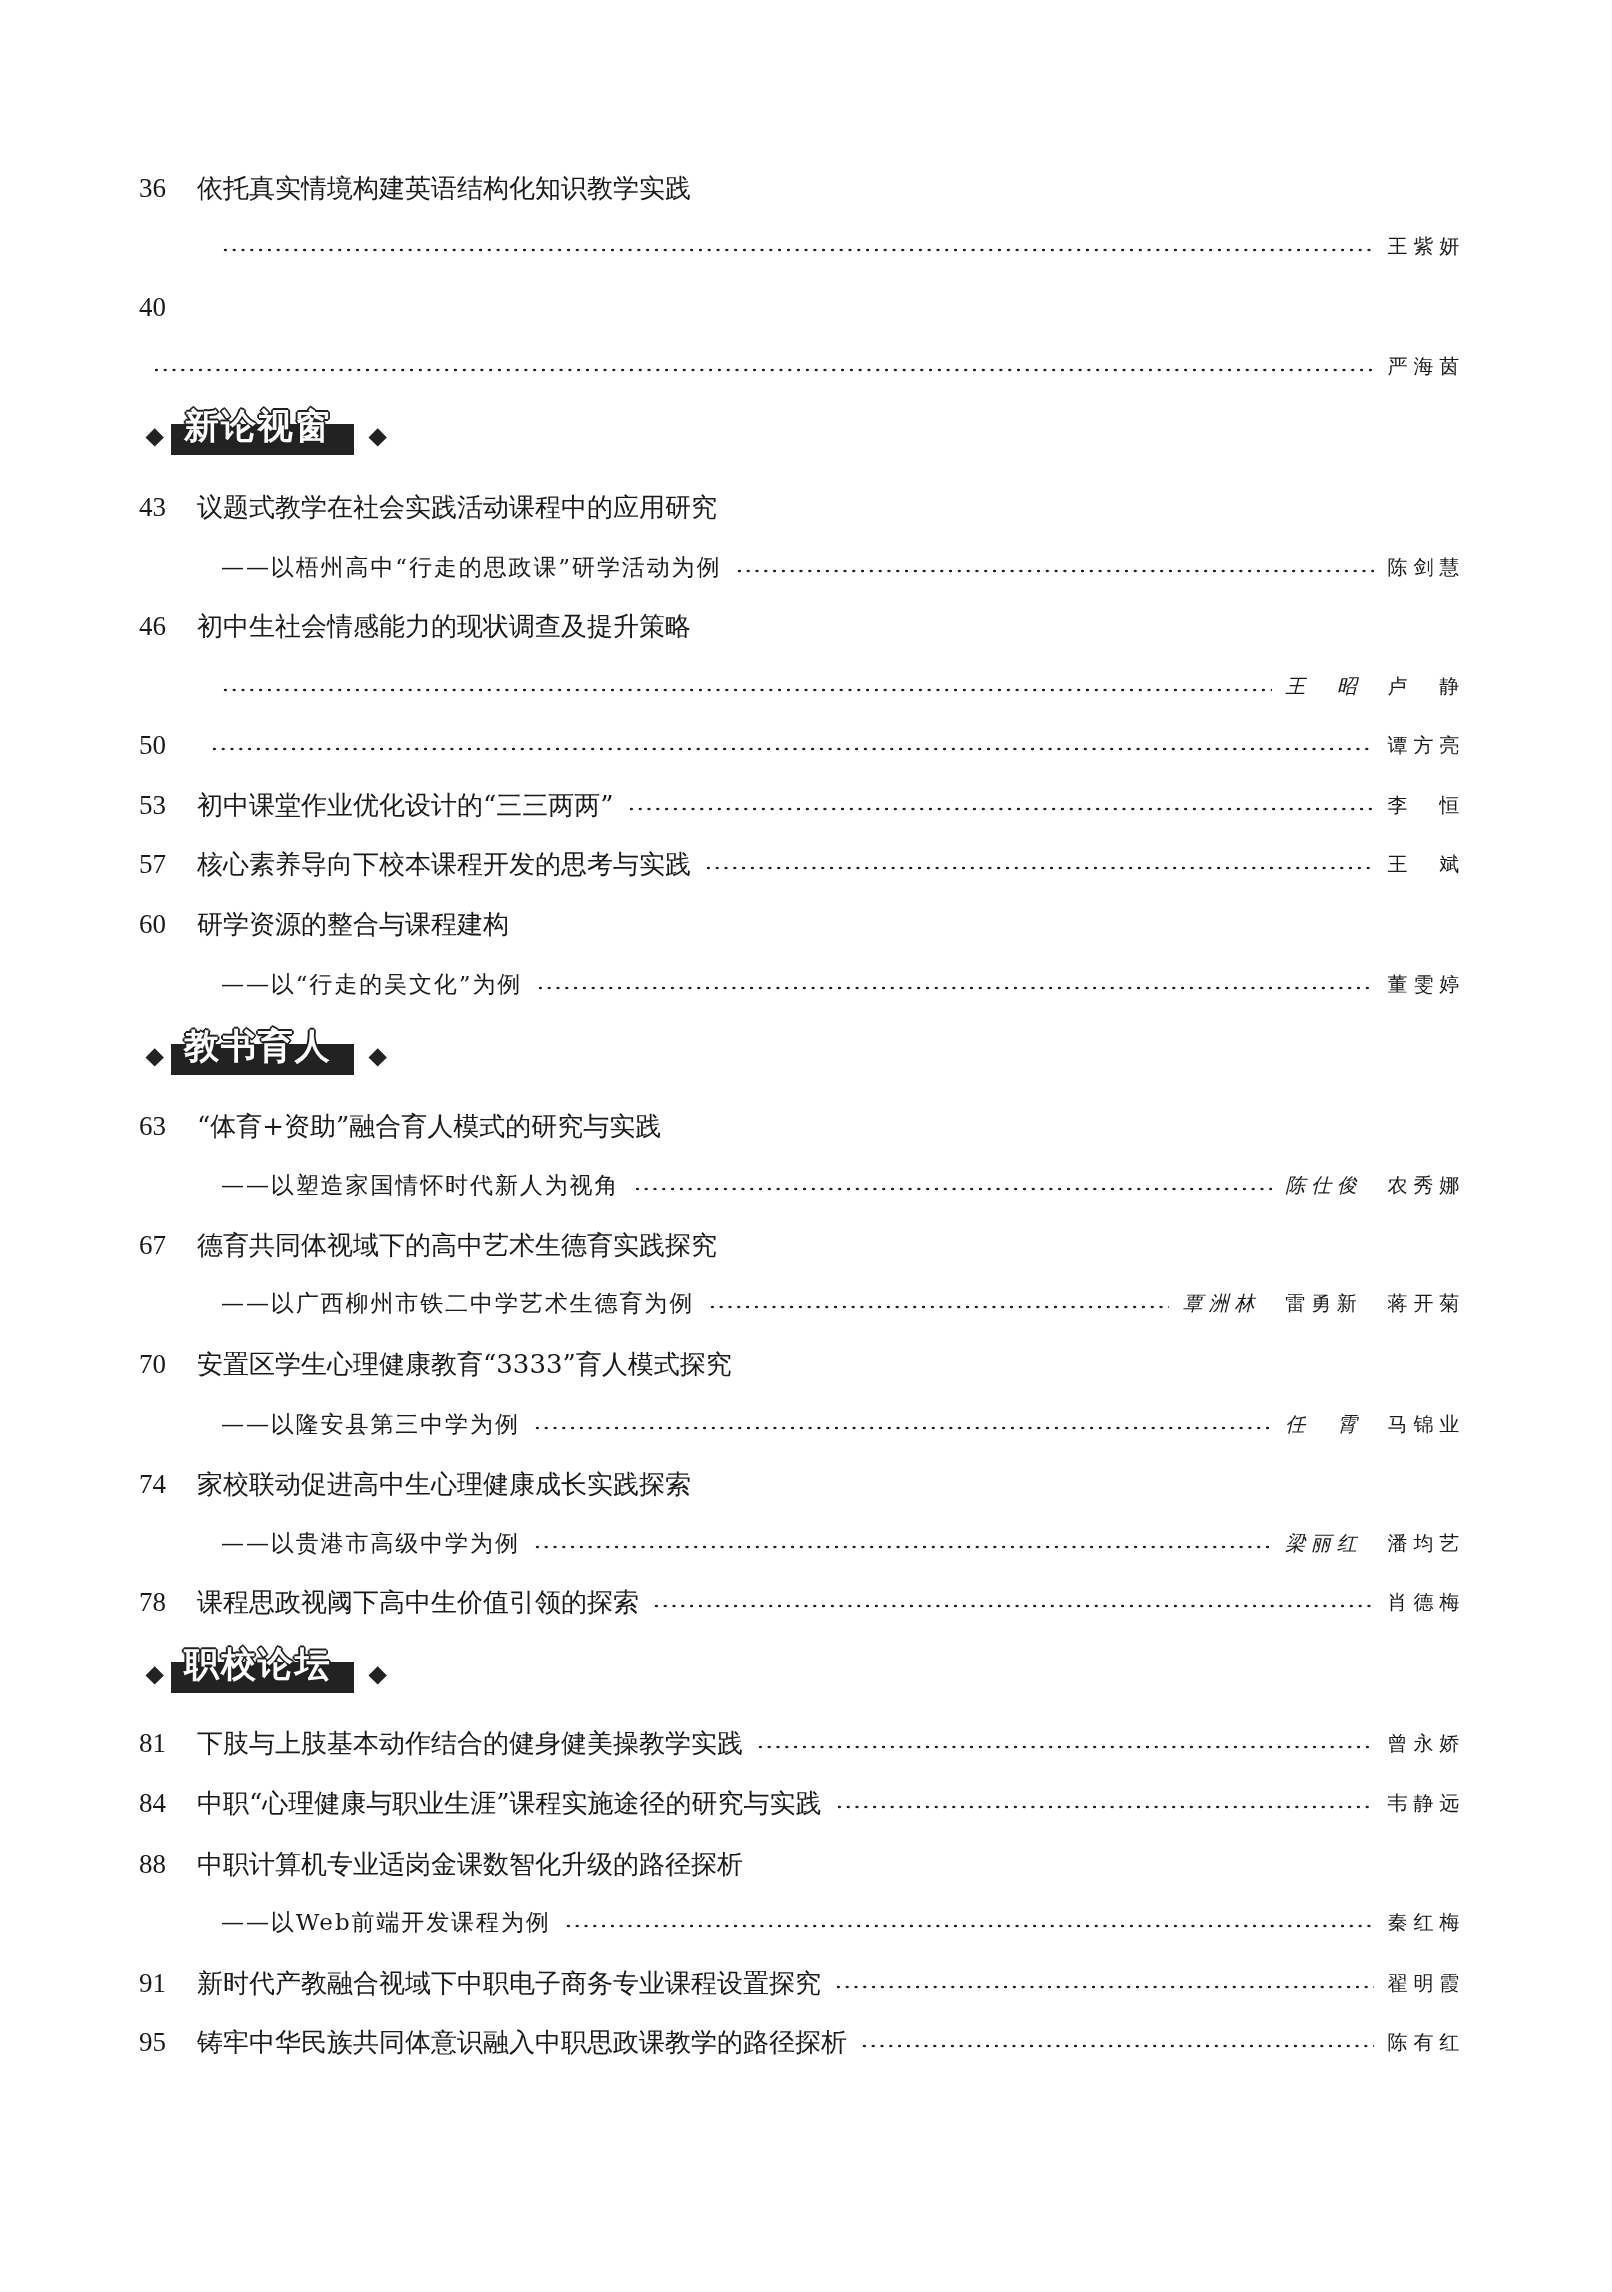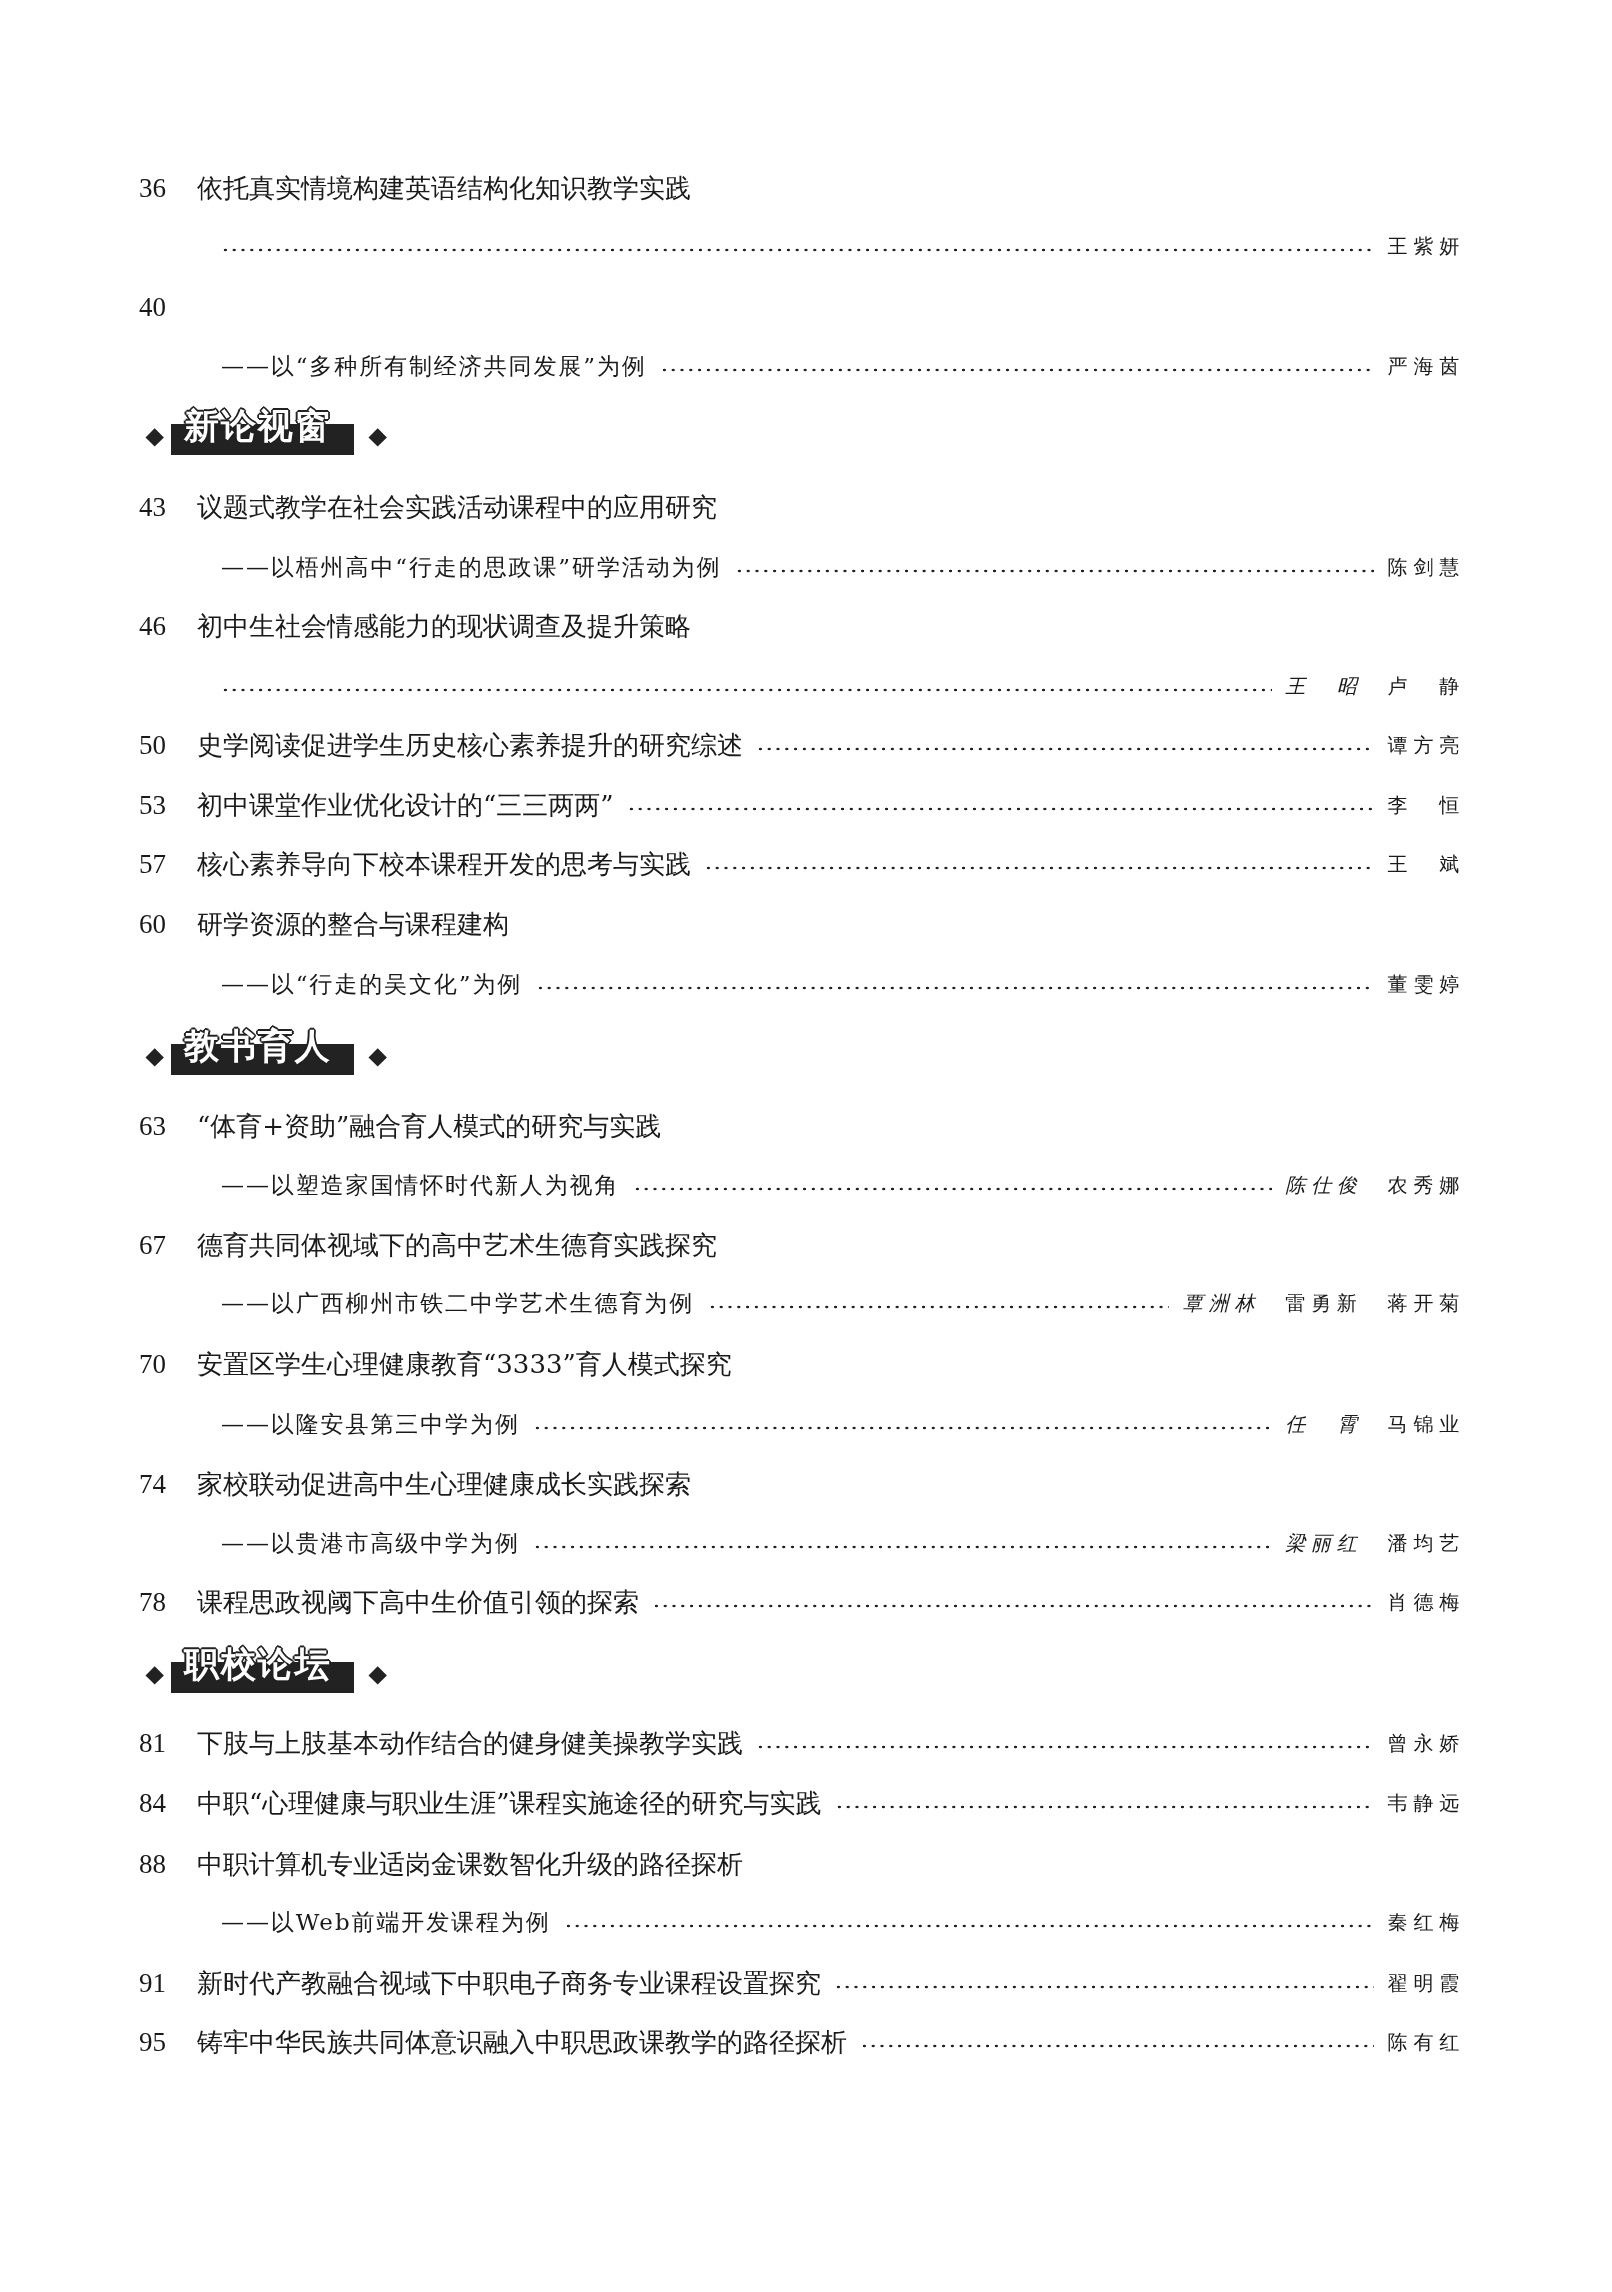--- a/index.html
+++ b/index.html
@@ -36,21 +36,20 @@
 </div>
 <div class="row" style="top:227px">
   <span class="leader only"></span>
   <span class="author">王紫妍</span>
 </div>
 
 <div class="row" style="top:288px">
   <span class="num">40</span>
 </div>
 <div class="row" style="top:347px">
-  <span class="sub">——以“多种所有制经济共同发展”为例</span>
   <span class="leader"></span>
   <span class="author">严海茵</span>
 </div>
 
 <div class="sec" style="top:403px">
   <span class="dia d1"></span>
   <span class="box"></span>
   <span class="label">新论视窗</span>
   <span class="dia d2"></span>
 </div>
@@ -71,21 +70,20 @@
 </div>
 <div class="row" style="top:667px">
   <span class="leader only"></span>
   <span class="author">
     <span>王　昭</span><span>卢　静</span>
   </span>
 </div>
 
 <div class="row" style="top:726px">
   <span class="num">50</span>
-  <span class="title">史学阅读促进学生历史核心素养提升的研究综述</span>
   <span class="leader"></span>
   <span class="author">谭方亮</span>
 </div>
 
 <div class="row" style="top:786px">
   <span class="num">53</span>
   <span class="title">初中课堂作业优化设计的“三三两两”</span>
   <span class="leader"></span>
   <span class="author">李　恒</span>
 </div>

